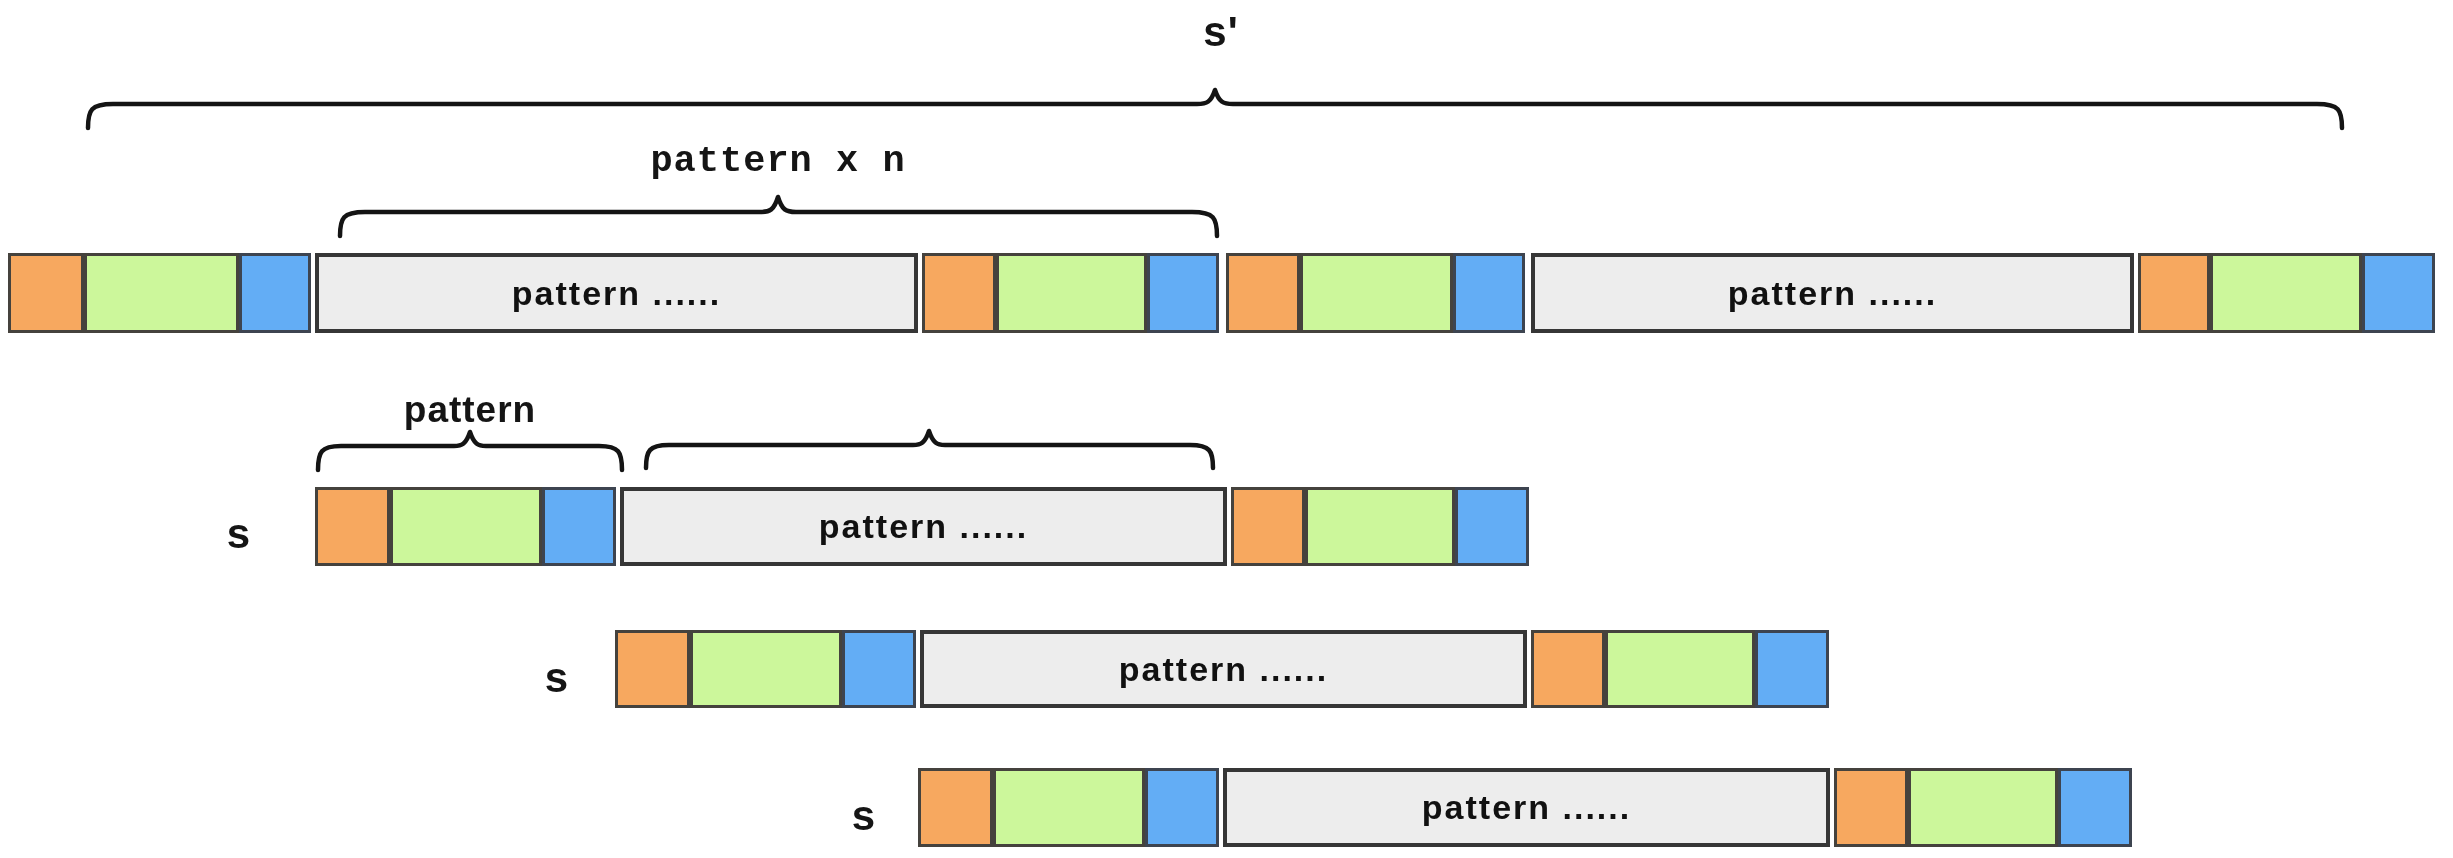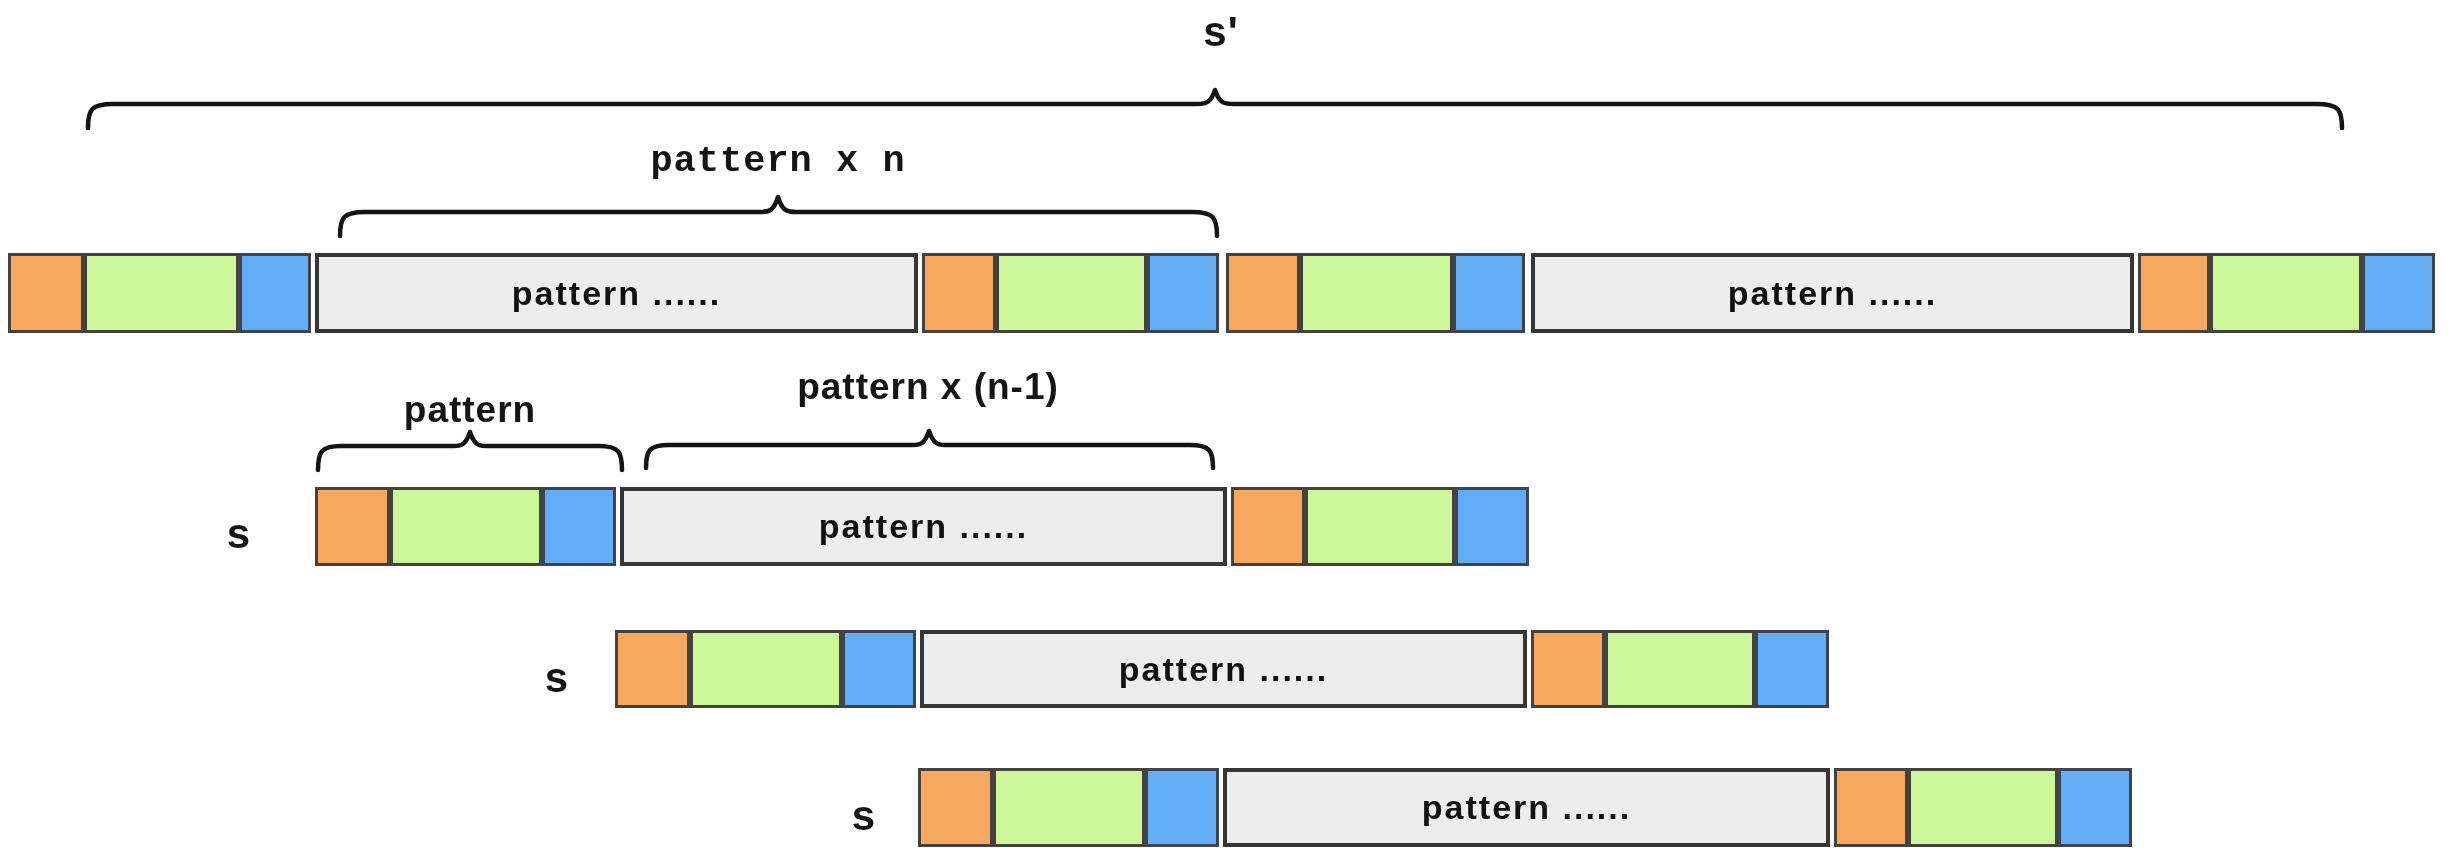--- a/index.html
+++ b/index.html
@@ -60,21 +60,20 @@
   <div class="lbl" style="left:778px;top:140px;font-family:Liberation Mono, monospace;">pattern x n</div>
   <svg class="brace" style="left:337px;top:192px;" width="883" height="48" viewBox="0 0 883 48">
     <path d="M 3 44 C 3 26, 6 20, 28 20 L 423 20 C 433 20, 437 18, 441 5 C 445 18, 449 20, 459 20 L 855 20 C 877 20, 880 26, 880 44"></path>
   </svg>
 
   <div class="lbl" style="left:470px;top:370px;margin-top:19px;">pattern</div>
   <svg class="brace" style="left:315px;top:428px;" width="310" height="46" viewBox="0 0 310 46">
     <path d="M 3 42 C 3 24, 6 18, 26 18 L 139 18 C 147 18, 151 16, 155 4 C 159 16, 163 18, 171 18 L 284 18 C 304 18, 307 24, 307 42"></path>
   </svg>
 
-  <div class="lbl" style="left:928px;top:366px;">pattern x (n-1)</div>
   <svg class="brace" style="left:643px;top:428px;" width="573" height="44" viewBox="0 0 573 44">
     <path d="M 3 40 C 3 23, 6 17, 26 17 L 270 17 C 278 17, 282 15, 286 3 C 290 15, 294 17, 302 17 L 547 17 C 567 17, 570 23, 570 40"></path>
   </svg>
 
   <div class="lbl big" style="left:239px;top:510px;">s</div>
   <div class="lbl big" style="left:557px;top:654px;">s</div>
   <div class="lbl big" style="left:864px;top:792px;">s</div>
 
   <div class="row" style="left: 8px; top: 253px; width: 2427px; height: 80px;">
       <div class="block orange" style="left: 0px; width: 76px;"></div>

